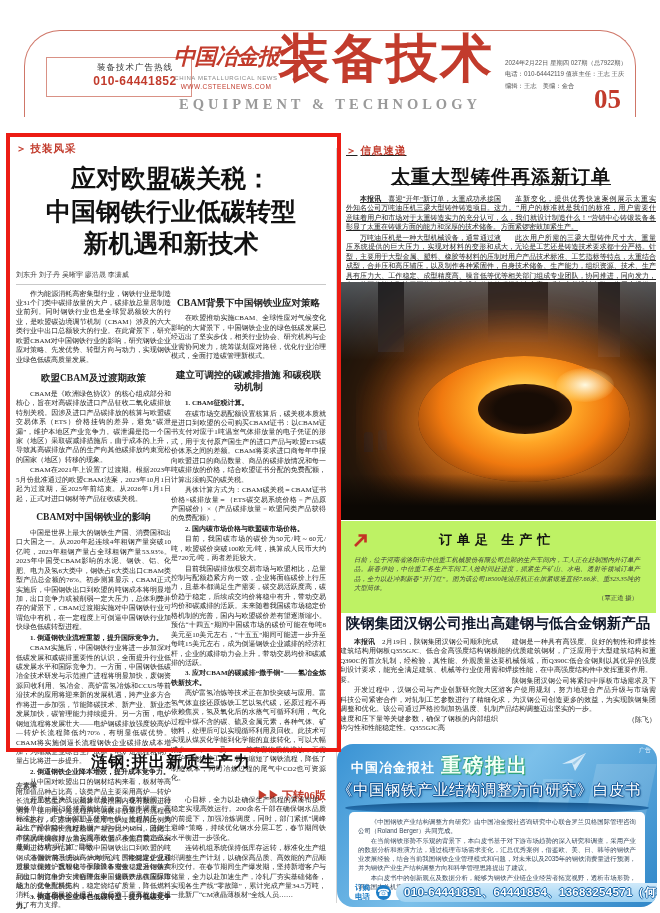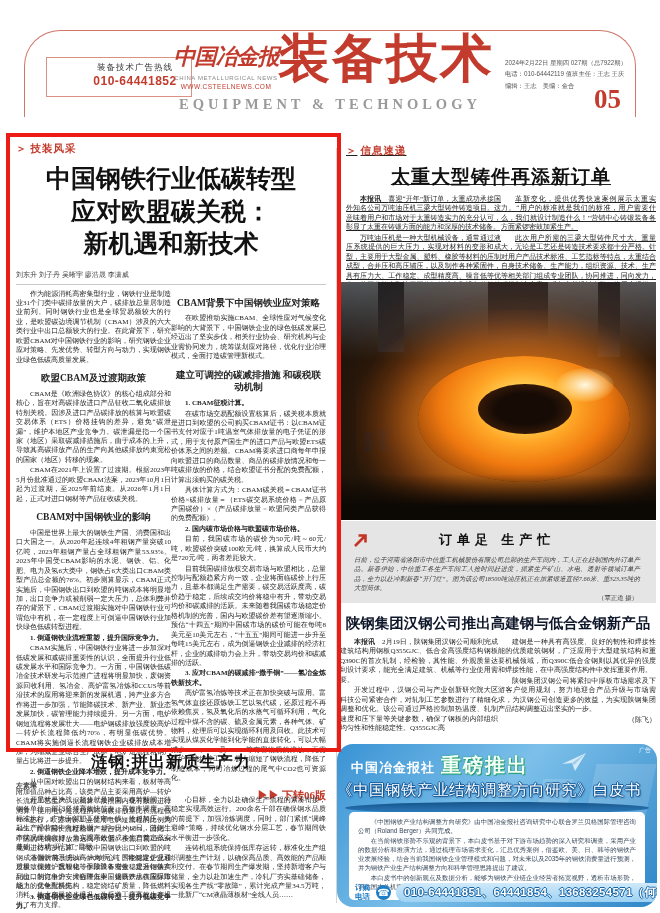--- a/index.html
+++ b/index.html
@@ -55,21 +55,21 @@
      background:radial-gradient(ellipse at 50% 40%,#fff3bd 0%,#ffd75c 16%,#ffa626 34%,#f0790f 56%,#96460a 80%,#44200a 100%);
      box-shadow:0 0 40px 16px rgba(255,140,30,.55),0 0 110px 55px rgba(255,110,20,.28);}
   .ring-hole{position:absolute;left:140px;top:102px;width:94px;height:50px;border-radius:50%;
      background:radial-gradient(#170c05 45%,#45200a 85%,#8a4009 100%);}
   .hotspot{position:absolute;left:218px;top:86px;width:58px;height:34px;border-radius:50%;
      background:radial-gradient(rgba(255,255,235,.95),rgba(255,230,150,.4) 55%,transparent 75%);}
   .worker{position:absolute;width:9px;height:20px;background:#0c1116;border-radius:3px 3px 0 0;}
   .ph-floor{position:absolute;left:0;bottom:0;width:100%;height:46px;
      background:linear-gradient(rgba(10,7,4,0),#0c0804 70%);}
   
-  .caption{position:absolute;left:338px;top:521px;width:318px;height:82px;background:#e5e5e5;padding:0;}
+  .caption{position:absolute;left:338px;top:521px;width:318px;height:92px;background:#bef264;padding:0;}
   .cap-title{margin-top:10px;text-align:center;font-size:13px;font-weight:900;letter-spacing:5px;color:#111;}
   .cap-arrow{position:absolute;left:14px;top:10px;}
   .cap-text{margin:6px 16px 0;font-size:6.4px;line-height:1.45;color:#3a3a3a;text-align:justify;font-style:italic;}
   .cap-credit{margin:2px 18px 0;text-align:right;font-size:6.4px;color:#3a3a3a;}
   
   .sg-art{position:absolute;left:340px;top:614px;width:316px;}
   .sg-art .headline{text-align:center;font-size:14.5px;font-weight:900;color:#0f172a;}
   
   .lg-art{position:absolute;left:16px;top:752px;width:310px;}
   .lg-art .headline{text-align:center;font-size:16px;font-weight:900;color:#111;letter-spacing:1px;}
@@ -123,22 +123,22 @@
   <div class="section-en">EQUIPMENT &amp; TECHNOLOGY</div>
   <div class="pagenum">05</div>
 
   <div class="hl-box"></div>
 
   <div class="left-art">
     <div class="tag">
       <span class="arr">＞</span><span>技装风采</span>
     </div>
     <div class="headline">
+      <div>应对欧盟碳关税：</div>
       <div>中国钢铁行业低碳转型</div>
-      <div>应对欧盟碳关税：</div>
       <div>新机遇和新技术</div>
     </div>
     <div class="byline">刘东升 刘子丹 吴晰宇 廖浩晟 李潇威</div>
     <div class="rule"></div>
     <div class="cols">
       <div class="col">
           <div class="blk p">作为能源消耗高密集型行业，钢铁行业是制造业31个门类中碳排放量的大户，碳排放总量居制造业前列。同时钢铁行业也是全球贸易额较大的行业，是欧盟碳边境调节机制（CBAM）涉及的六大类行业中出口总额较大的行业。在此背景下，研究欧盟CBAM对中国钢铁行业的影响，研究钢铁企业应对策略、先发优势、转型方向与动力，实现钢铁业绿色低碳高质量发展。</div>
           <div class="blk h">欧盟CBAM及过渡期政策</div>
           <div class="blk p">CBAM是《欧洲绿色协议》的核心组成部分和核心，旨在对高碳排放进口产品征收二氧化碳排放特别关税。因涉及进口产品碳排放的核算与欧盟碳交易体系（ETS）价格挂钩的差异，避免“碳泄漏”，维护本地区产业竞争力。碳泄漏是指一个国家（地区）采取碳减排措施后，由于成本的上升，导致其高碳排放产品的生产向其他碳排放约束宽松的国家（地区）转移的现象。</div>
           <div class="blk p">CBAM在2021年上设置了过渡期。根据2023年5月份批准通过的欧盟CBAM法案，2023年10月1日起为过渡期，至2025年前结束。从2026年1月1日起，正式对进口钢材等产品征收碳关税。</div>

